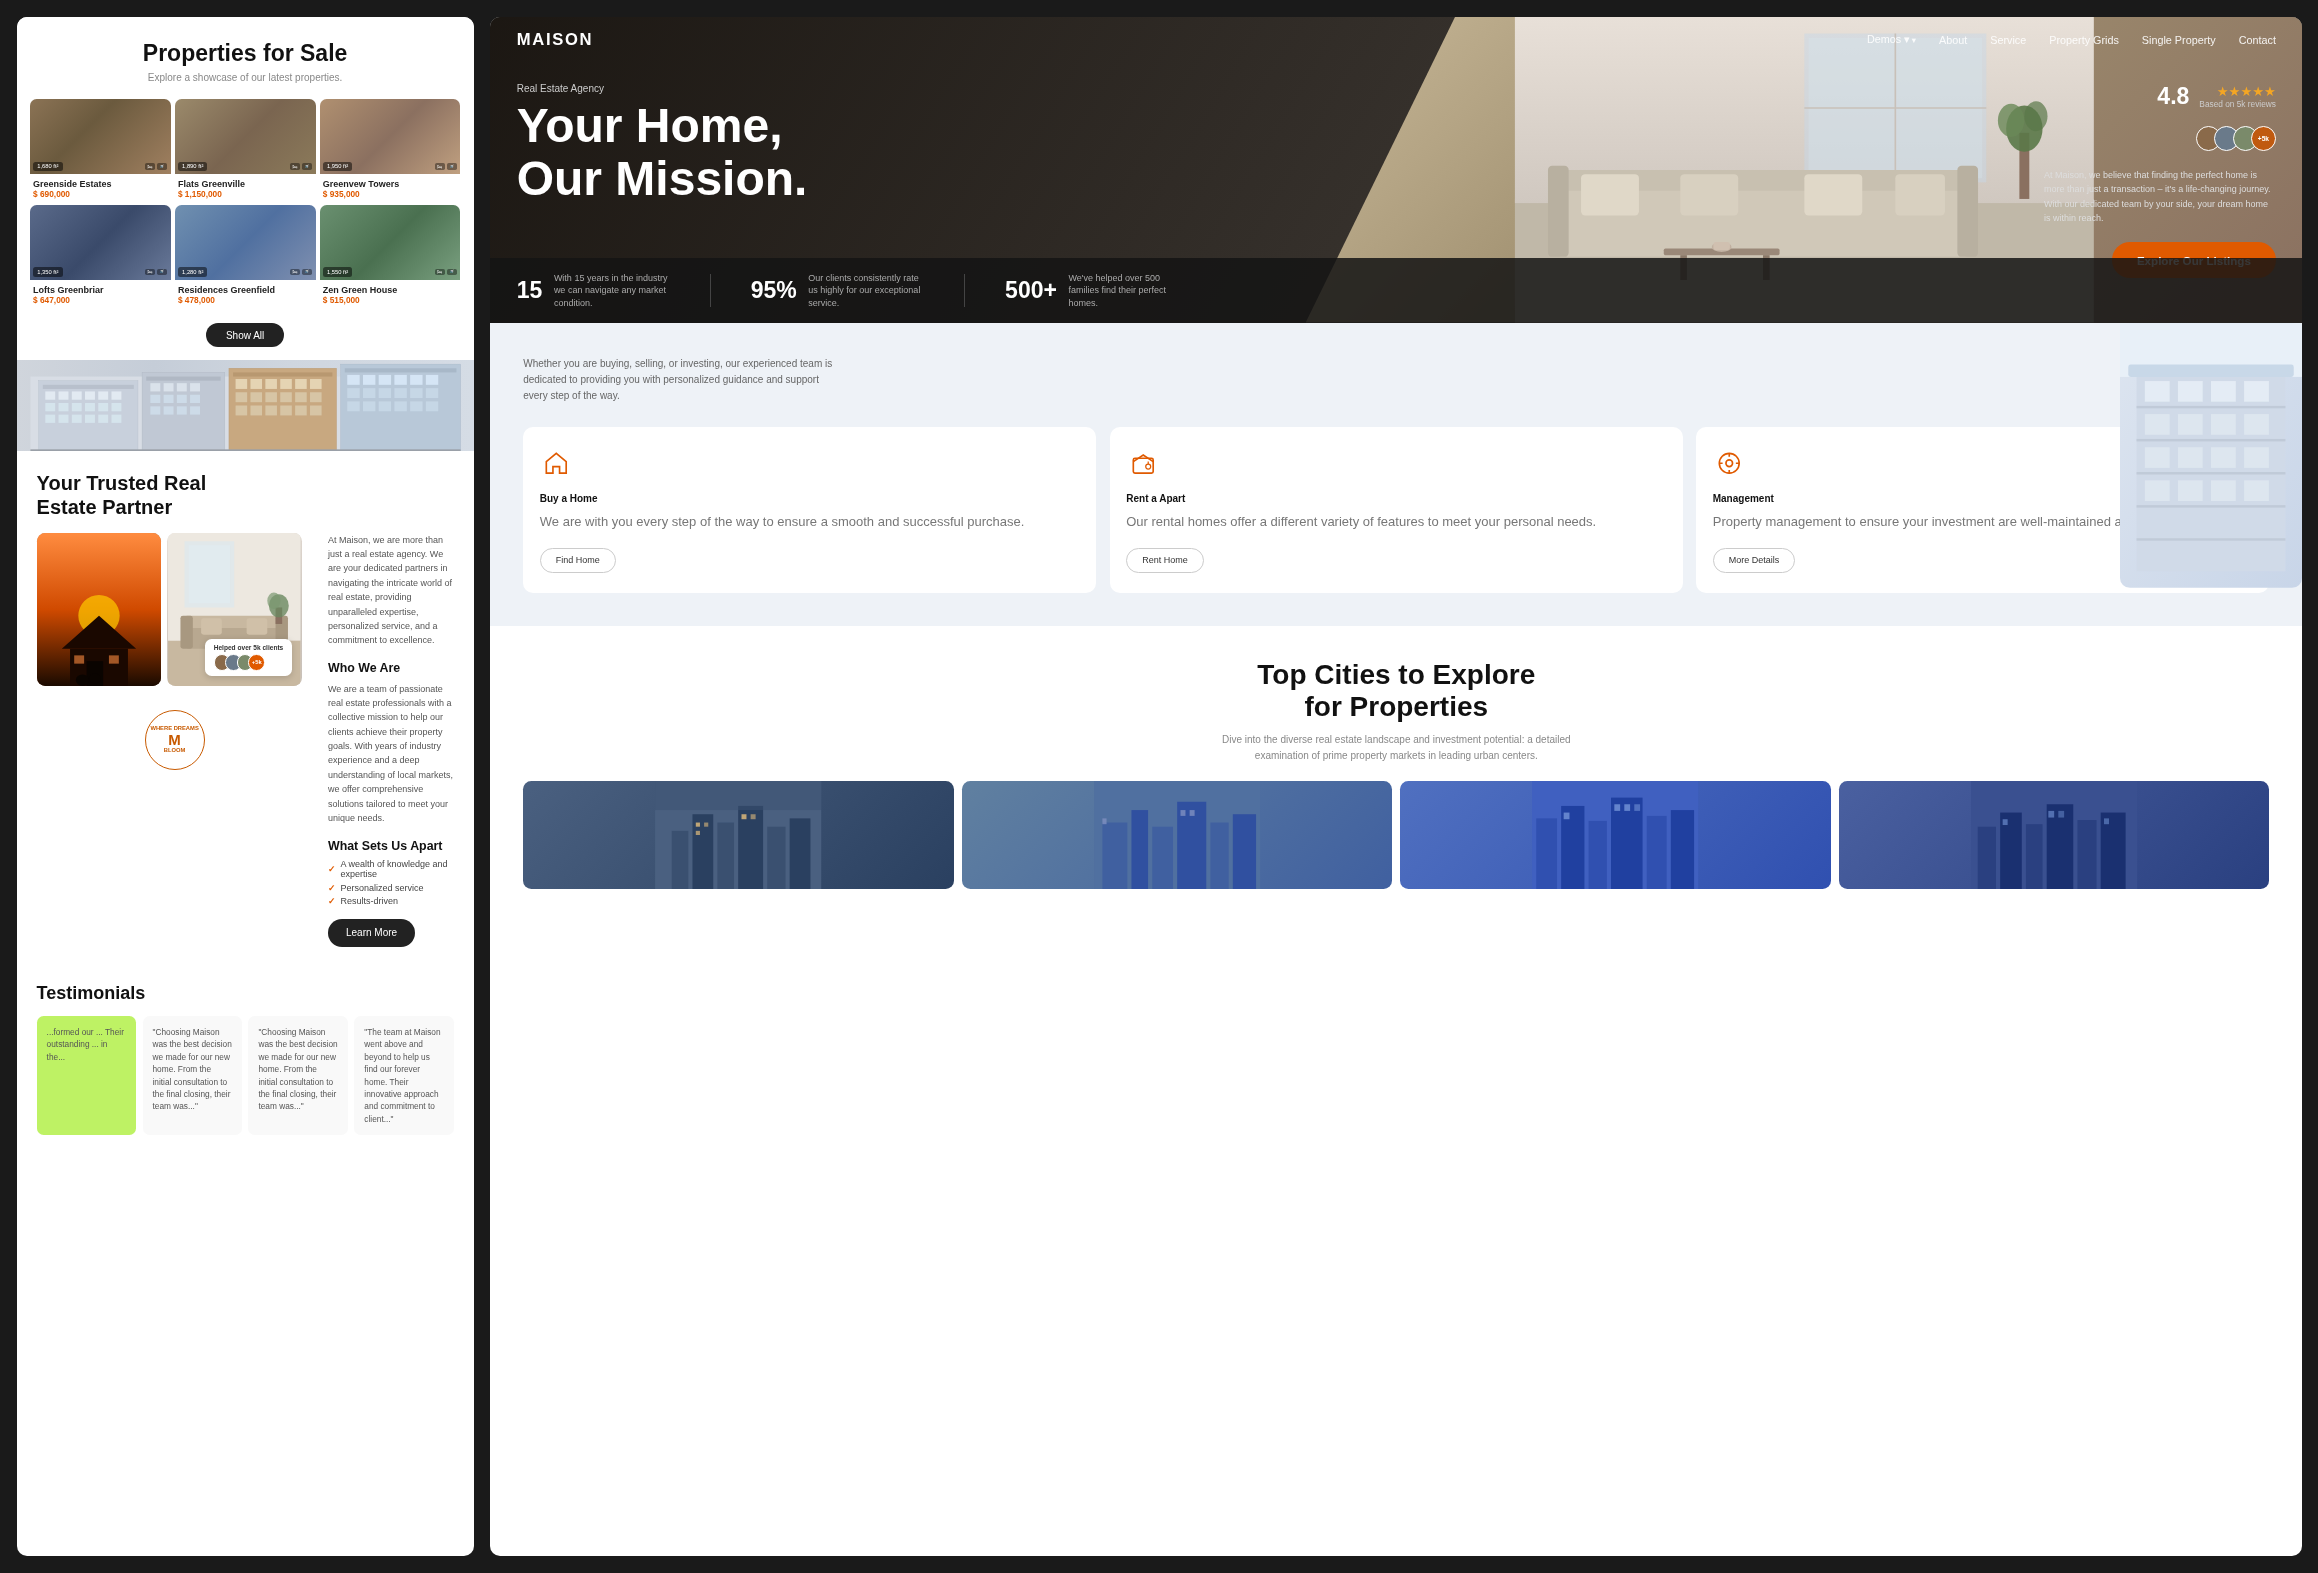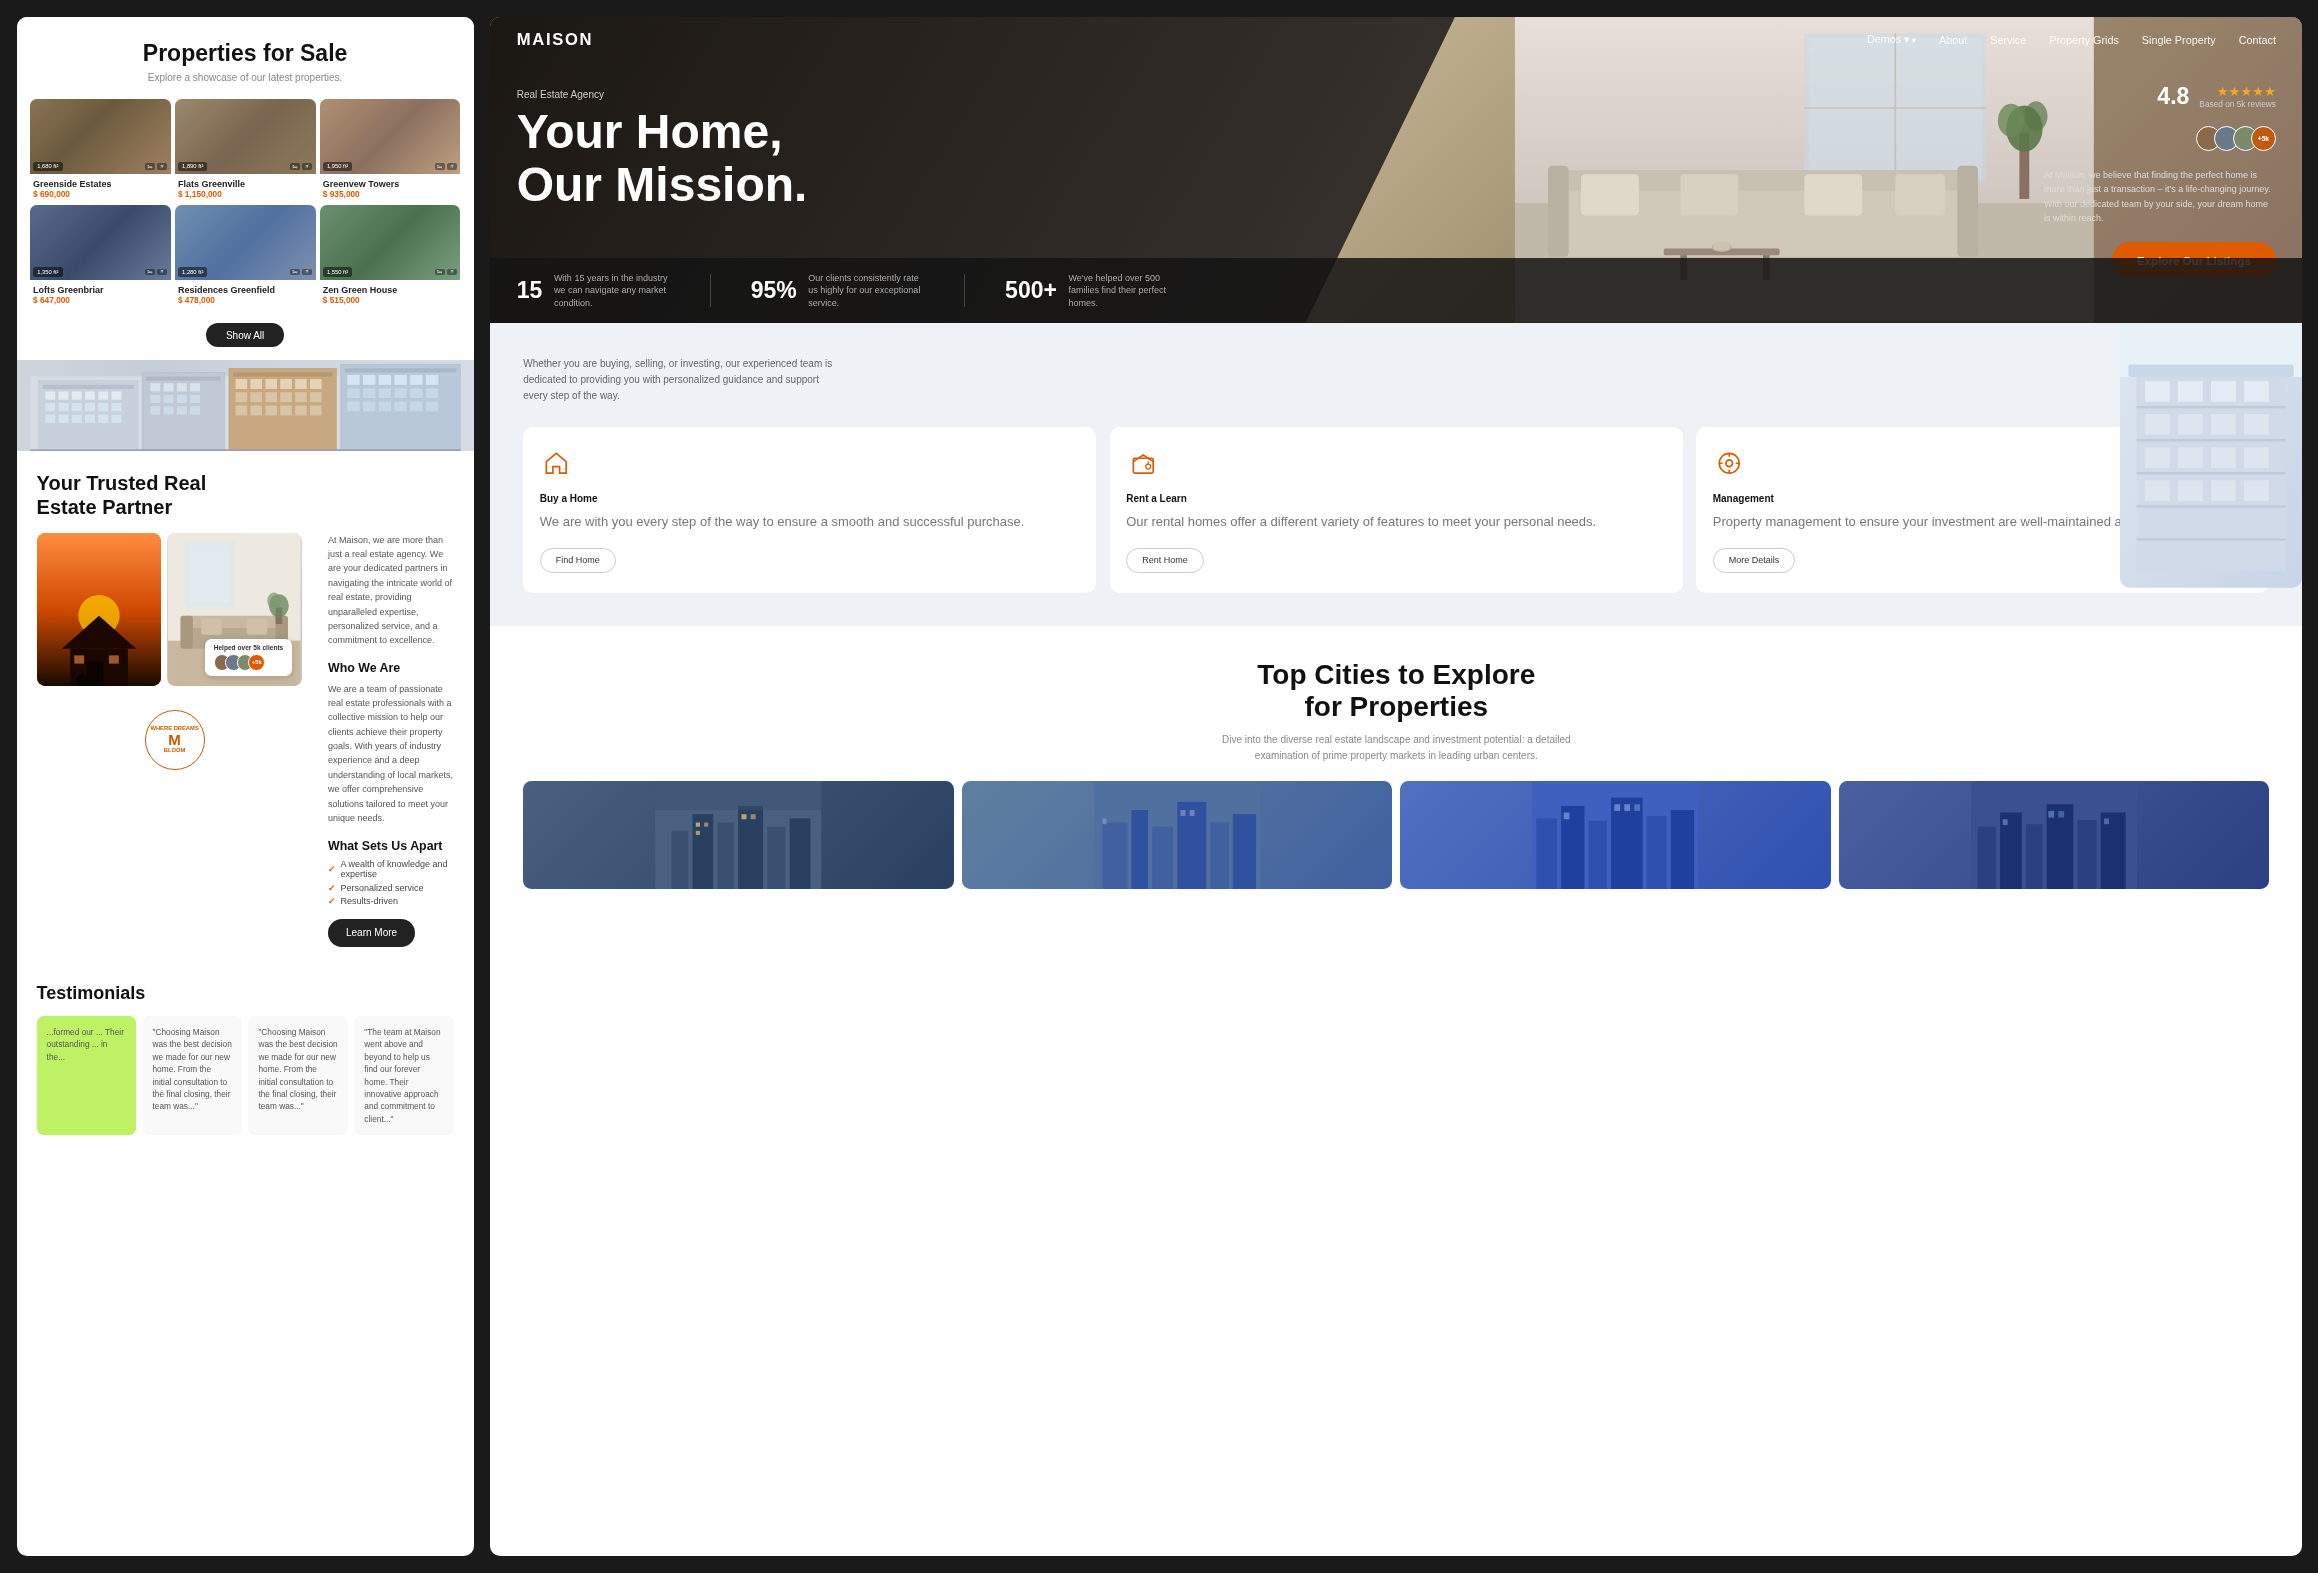--- a/index.html
+++ b/index.html
@@ -390,21 +390,21 @@
     }
 
     .nav-item.with-arrow::after {
       content: ' ▾';
       font-size: 8.3px;
     }
 
     .hero-content {
       position: absolute;
       left: 26.5px;
-      top: 72px;
+      top: 66px;
       z-index: 10;
     }
 
     .hero-tag {
       font-size: 10px;
       color: #ccc;
       margin-bottom: 6.6px;
     }
 
     .hero-title {
@@ -1171,21 +1171,21 @@
 
       <div class="solution-card">
         <div class="sol-icon">
           <svg width="26.5" height="26.5" viewBox="0 0 32 32" fill="none">
             <rect x="4" y="10" width="24" height="18" rx="2" stroke="#e05a00" stroke-width="2" fill="none"></rect>
             <path d="M4 14L16 6L28 14" stroke="#e05a00" stroke-width="2"></path>
             <circle cx="22" cy="20" r="3" stroke="#e05a00" stroke-width="1.5" fill="none"></circle>
             <path d="M22 17V14" stroke="#e05a00" stroke-width="1.5"></path>
           </svg>
         </div>
-        <div class="sol-title">Rent a Learn</div>
+        <div class="sol-title">Rent a Apart</div>
         <p class="sol-desc">Our rental homes offer a different variety of features to meet your personal needs.</p>
         <button class="sol-btn">Rent Home</button>
       </div>
 
       <div class="solution-card solution-card-last">
         <div class="sol-icon">
           <svg width="26.5" height="26.5" viewBox="0 0 32 32" fill="none">
             <circle cx="16" cy="16" r="12" stroke="#e05a00" stroke-width="2" fill="none"></circle>
             <circle cx="16" cy="16" r="4" stroke="#e05a00" stroke-width="2" fill="none"></circle>
             <path d="M16 4V8M16 24V28M4 16H8M24 16H28" stroke="#e05a00" stroke-width="2"></path>

